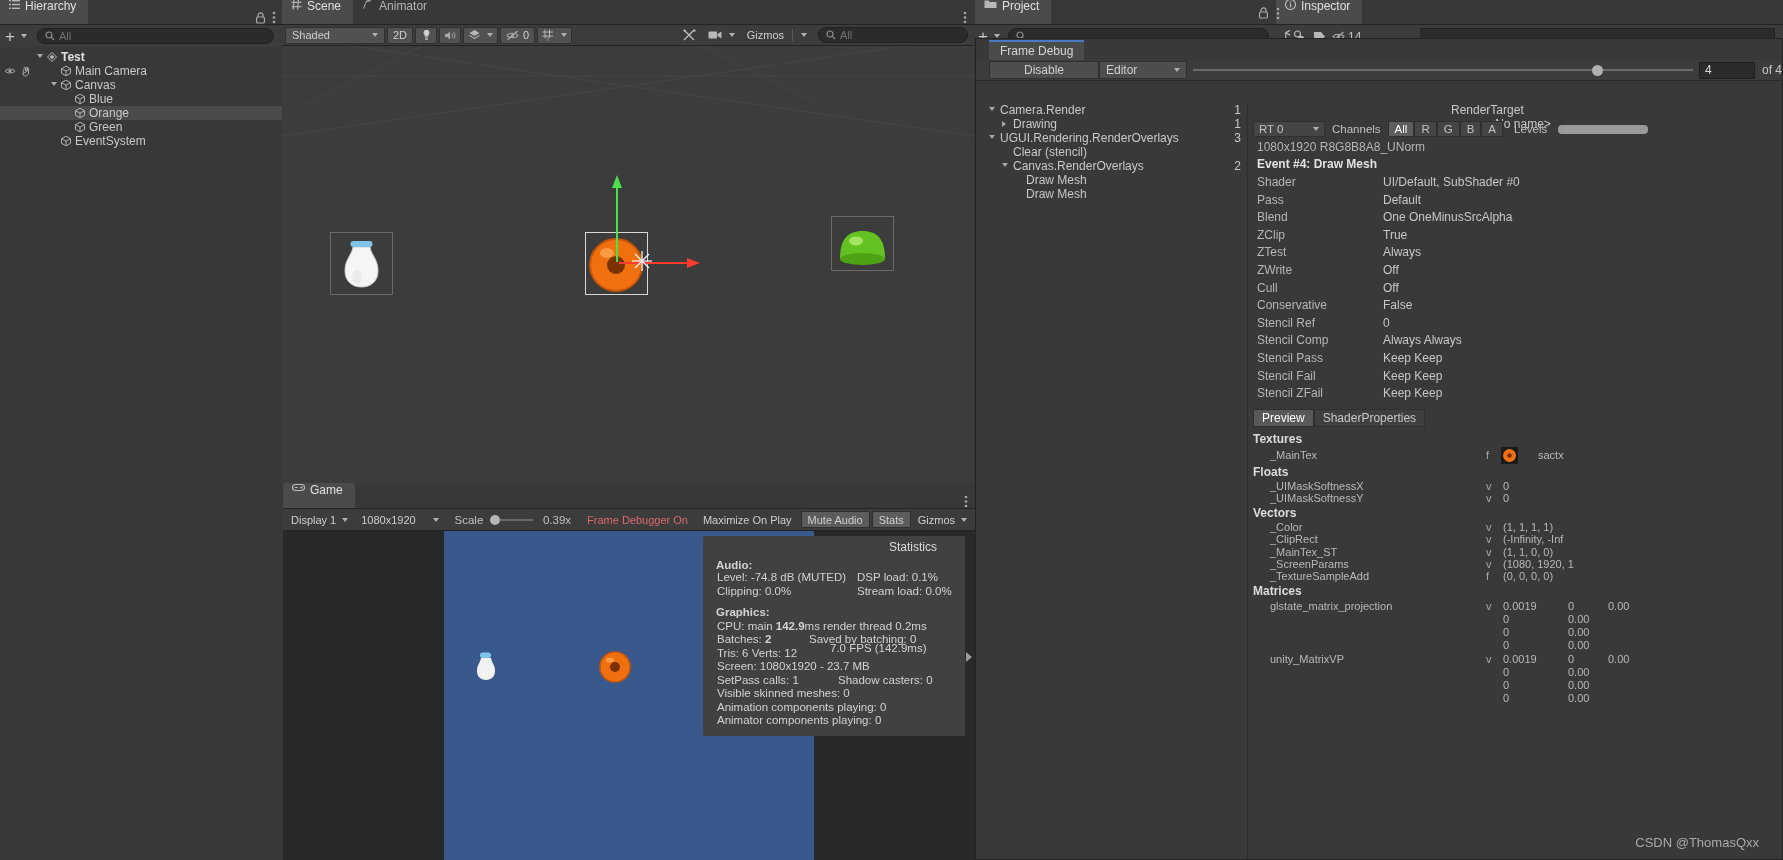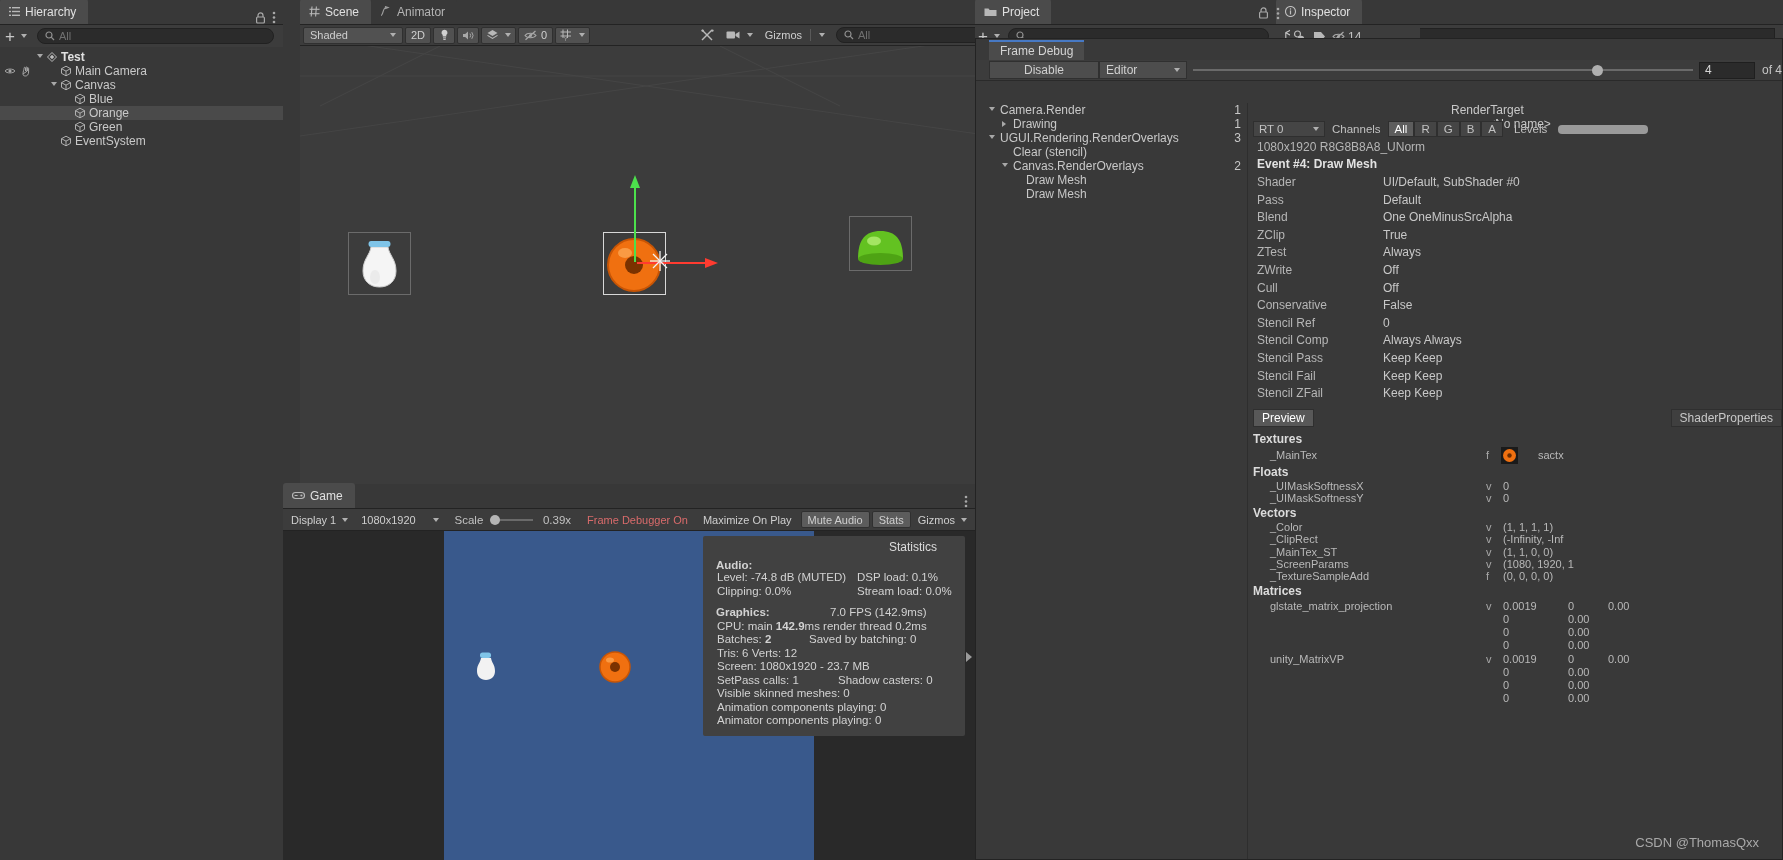--- a/index.html
+++ b/index.html
@@ -12,21 +12,21 @@
   }
   #root { position:relative; width:1783px; height:860px; }
 
   
   .panel { position:absolute; background:#383838; }
   .tabbar {
     height:25px; background:#383838; display:flex; align-items:flex-end;
     border-bottom:1px solid #232323;
   }
   .tab {
-    height:25px; display:flex; align-items:center; gap:5px;
+    height:25px; display:flex; gap:5px;
     padding:0 12px 0 9px; font-size:12px; color:#b4b4b4;
     background:#383838; border-top-left-radius:3px; border-top-right-radius:3px;
   }
   .tab.active { background:#4b4b4b; color:#e0e0e0; }
   .toolbar {
     height:21px; background:#3c3c3c; display:flex; align-items:center;
     gap:2px; padding:0 3px; border-bottom:1px solid #232323;
   }
   .tb-btn {
     height:17px; display:flex; align-items:center; gap:3px;
@@ -53,21 +53,21 @@
   .h-toolbar { height:22px; background:#3c3c3c; display:flex; align-items:center; padding:0 5px; gap:5px; }
   .h-row {
     height:14px; display:flex; align-items:center; font-size:12px;
     color:#c9c9c9; position:relative; padding-left:0;
   }
   .h-row.sel { background:#4a4a4a; }
   .tri { width:0;height:0;border-left:4px solid #a8a8a8;border-top:3.5px solid transparent;border-bottom:3.5px solid transparent; }
   .tri.open { border-left:3.5px solid transparent;border-right:3.5px solid transparent;border-top:4px solid #a8a8a8; }
 
   
-  #scene { left:300px; top:0; width:692px; height:484px; background:#e5e5e5; }
+  #scene { left:282px; top:0; width:692px; height:484px; background:#e5e5e5; }
   .scene-view { position:absolute; left:0; top:46px; right:0; bottom:0; background:#3c3c3c; overflow:hidden;}
 
   
   #game { left:283px; top:484px; width:692px; height:376px; background:#383838; }
   .game-canvas { position:absolute; left:0; top:47px; right:0; bottom:0; background:#292929; overflow:hidden; }
   .game-screen { position:absolute; left:161px; top:0; width:370px; bottom:0; background:#39598c; }
   .stats-box {
     position:absolute; left:420px; top:5px; width:262px;
     background:#414141; color:#d2d2d2; font-size:11.5px;
     padding:4px 0 8px 0; border-radius:2px;
@@ -114,21 +114,21 @@
   .fd-detail { position:absolute; left:271px; top:64px; right:0; bottom:0; background:#393939; border-left:1px solid #2e2e2e;}
   .fd-rt-head { height:17px; display:flex; align-items:center; font-size:12px; color:#c8c8c8; padding-left:9px;flex-direction:column;}
   .fd-rt-row { height:18px; display:flex; align-items:center; gap:0; padding-left:5px; font-size:12px; color:#c8c8c8; }
   .seg { height:16px; border:1px solid #2f2f2f; background:#454545; display:flex;align-items:center;justify-content:center; padding:0 6px; font-size:11.5px; color:#c2c2c2;}
   .seg.on { background:#5d5d5d; color:#fff; }
   .kv { height:17.6px; display:flex; align-items:center; font-size:12px; }
   .kv .k { width:135px; padding-left:9px; color:#b6b6b6; }
   .kv .v { color:#c8c8c8; }
   .kv.bold { font-weight:bold; color:#e2e2e2; }
 
-  .pp-tabs { display:flex; padding-left:5px; margin-top:7px;justify-content:space-between; }
+  .pp-tabs { display:flex; padding-left:5px; margin-top:7px; }
   .pp-tab { height:18px; border:1px solid #2f2f2f; background:#3f3f3f; display:flex;align-items:center;padding:0 8px; font-size:12px;color:#c8c8c8;}
   .pp-tab.on { background:#585858; color:#fff; }
   .sp-head { font-weight:bold; color:#dcdcdc; font-size:12px; padding-left:5px; height:16px; display:flex;align-items:center;}
   .sp-row { height:12.4px; display:flex; align-items:center; font-size:11px; color:#b9b9b9; position:relative;}
   .sp-row .n { padding-left:22px; }
   .sp-row .t { position:absolute; left:238px; color:#a8a8a8; }
   .sp-row .val { position:absolute; left:255px; color:#b9b9b9; white-space:nowrap; }
 
   
   #inspector { left:1276px; top:0; width:507px; height:860px; background:#383838; }
@@ -568,21 +568,21 @@
           <span>Level: -74.8 dB (MUTED)</span>
           <span class="stats-col2">DSP load: 0.1%</span>
         </div>
         <div class="stats-line">
           <span>Clipping: 0.0%</span>
           <span class="stats-col2">Stream load: 0.0%</span>
         </div>
         <div style="height:8px"></div>
         <div class="stats-line" style="padding-left:13px;">
           <span style="font-weight:bold;">Graphics:</span>
-          <span class="stats-col2" style="left:127px;">7.0 FPS (142.9ms)</span>
+          <span class="stats-col2" style="left:127px;margin-top:36px;">7.0 FPS (142.9ms)</span>
         </div>
         <div class="stats-line">
           <span>CPU: main </span><span style="font-weight:bold;">142.9</span><span>ms  render thread 0.2ms</span>
         </div>
         <div class="stats-line">
           <span>Batches: </span><span style="font-weight:bold;">2</span>
           <span class="stats-col2" style="left:106px;">Saved by batching: 0</span>
         </div>
         <div class="stats-line">Tris: 6  Verts: 12</div>
         <div class="stats-line">Screen: 1080x1920 - 23.7 MB</div>

